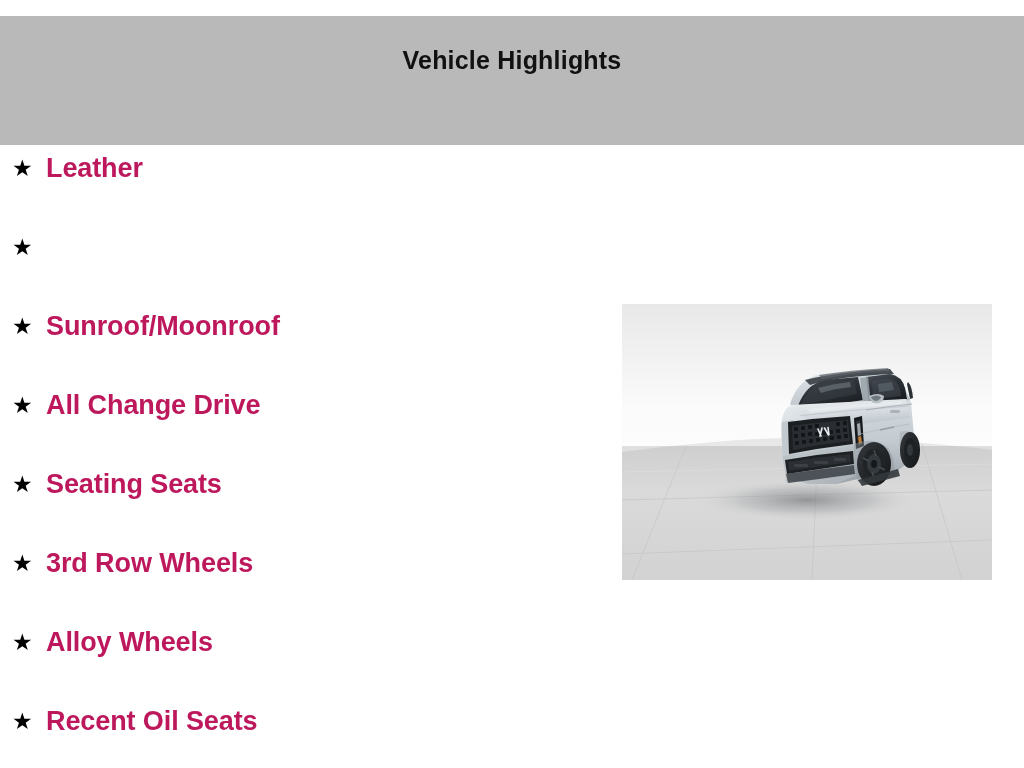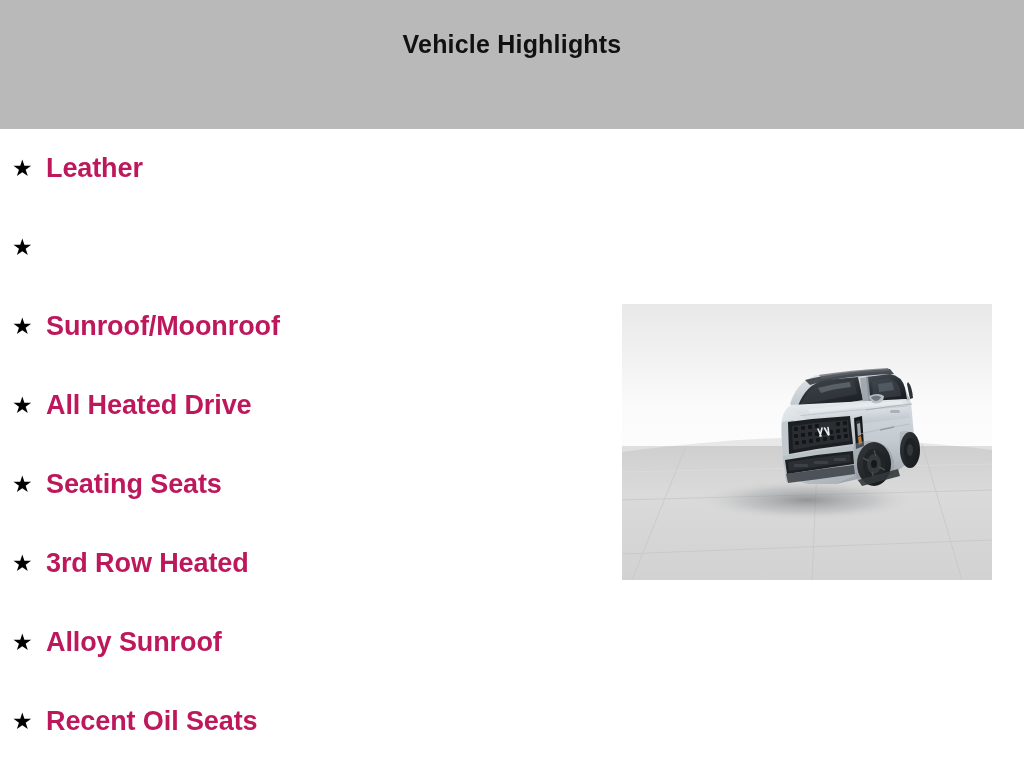--- a/index.html
+++ b/index.html
@@ -19,21 +19,21 @@
     position: relative;
     width: 1024px;
     height: 768px;
     background: #ffffff;
   }
 
   
   .header-bar {
     position: absolute;
     left: 0;
-    top: 0;
+    top: 16px;
     width: 1024px;
     height: 129px;
     background: #b9b9b9;
     display: flex;
     align-items: center;
     justify-content: center;
     box-sizing: border-box;
     padding-bottom: 40px;
   }
   .header-title {
@@ -121,36 +121,36 @@
       <span class="star-icon">★</span>
     </li>
 
     <li class="highlight-item">
       <span class="star-icon">★</span>
       <span class="highlight-label">Sunroof/Moonroof</span>
     </li>
 
     <li class="highlight-item">
       <span class="star-icon">★</span>
-      <span class="highlight-label">All Heated Drive</span>
+      <span class="highlight-label">All Change Drive</span>
     </li>
 
     <li class="highlight-item">
       <span class="star-icon">★</span>
       <span class="highlight-label">Seating Seats</span>
     </li>
 
     <li class="highlight-item">
       <span class="star-icon">★</span>
-      <span class="highlight-label">3rd Row Heated</span>
-    </li>
-
-    <li class="highlight-item">
-      <span class="star-icon">★</span>
-      <span class="highlight-label">Alloy Sunroof</span>
+      <span class="highlight-label">3rd Row Wheels</span>
+    </li>
+
+    <li class="highlight-item">
+      <span class="star-icon">★</span>
+      <span class="highlight-label">Alloy Wheels</span>
     </li>
 
     <li class="highlight-item">
       <span class="star-icon">★</span>
       <span class="highlight-label">Recent Oil Seats</span>
     </li>
 
   </ul>
 
   <div class="vehicle-photo">

